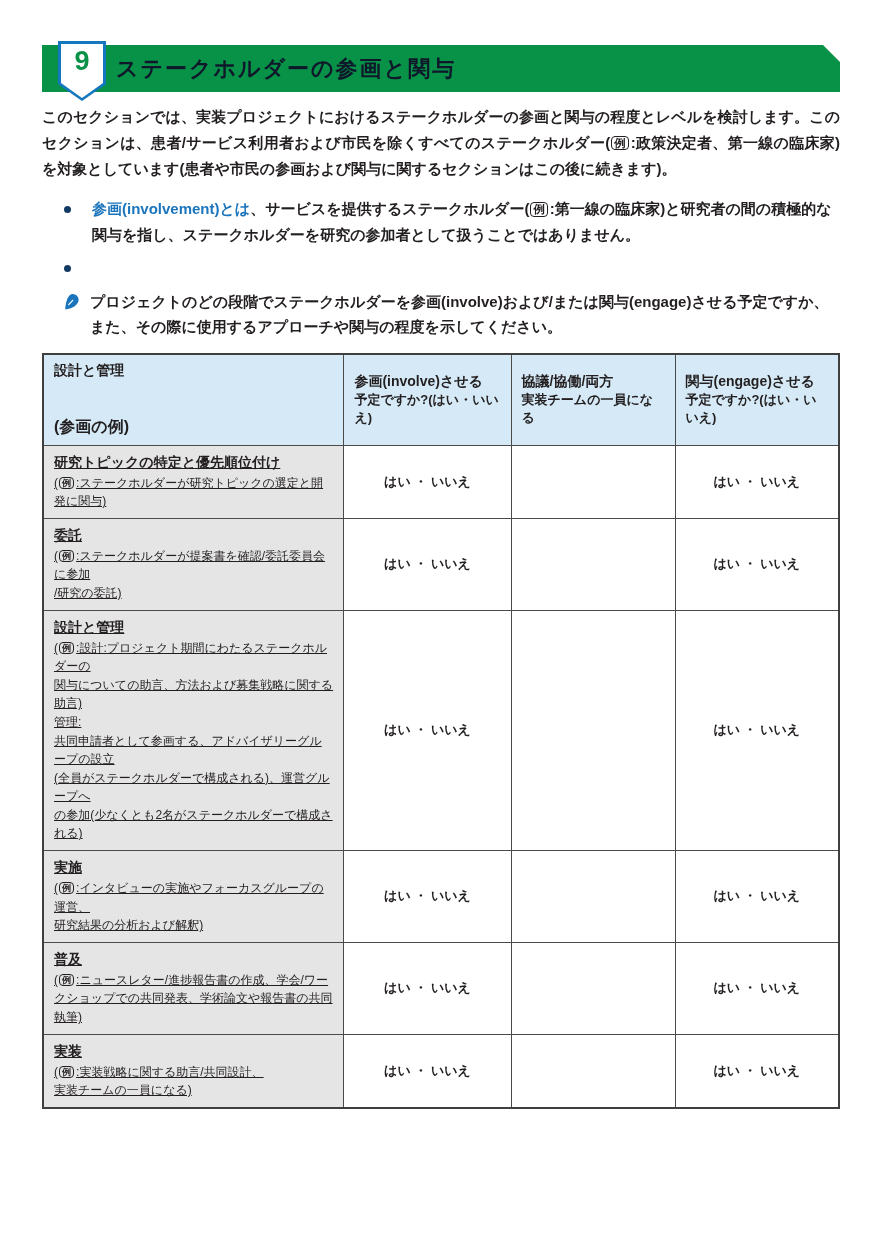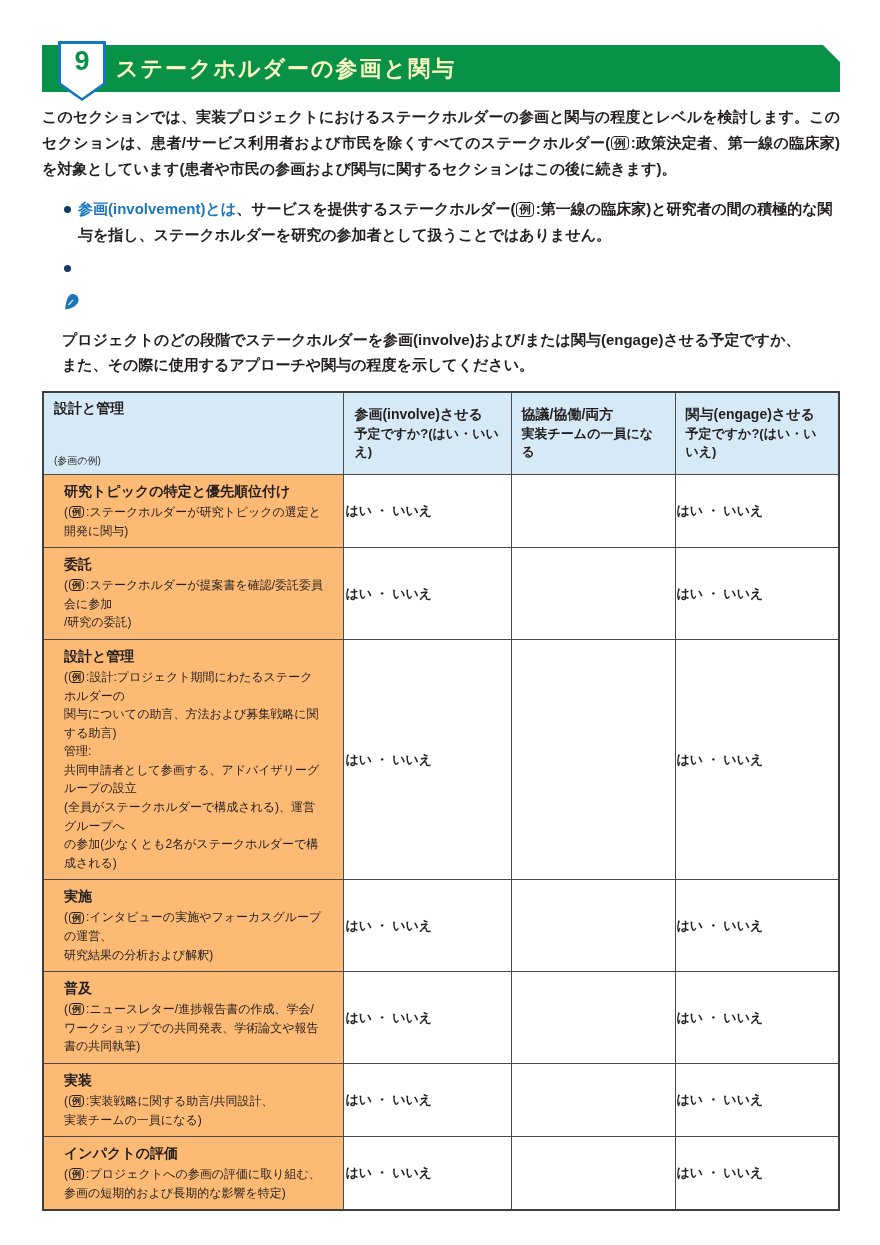--- a/index.html
+++ b/index.html
@@ -9,54 +9,54 @@
     color:#231f20;
   }
   .page{box-sizing:border-box;width:880px;height:1245px;padding:0 40px 0 42px;}
 
   
   .banner-wrap{position:relative;margin-top:45px;height:47px;}
   .banner{
     height:47px;background:#089247;display:flex;align-items:center;
     clip-path:polygon(0 0,calc(100% - 17px) 0,100% 17px,100% 100%,0 100%);
   }
-  .banner-title{color:#fef9c3;font-weight:700;font-size:22px;letter-spacing:2px;margin-left:74px;}
+  .banner-title{color:#0f172a;font-weight:700;font-size:22px;letter-spacing:2px;margin-left:74px;}
   .badge{position:absolute;left:16px;top:-4px;width:48px;height:60px;}
   .badge-outer{position:absolute;inset:0;background:#1577bd;
     clip-path:polygon(0 0,100% 0,100% 72%,50% 100%,0 72%);}
   .badge-inner{position:absolute;inset:3px;background:#ffffff;
     clip-path:polygon(0 0,100% 0,100% 72%,50% 100%,0 72%);}
   .badge-num{position:absolute;top:5px;left:0;right:0;text-align:center;
     color:#089247;font-size:27px;font-weight:700;}
 
   
   .intro{margin-top:12px;font-size:15px;line-height:1.72;font-weight:600;text-align:justify;}
   .rei{display:inline-block;border:1.5px solid #231f20;border-radius:4px;
     font-size:0.76em;line-height:1.1;padding:0 2px;margin:0 2px 0 1px;
     font-weight:700;vertical-align:0.1em;}
 
   .bullets{margin:12px 0 0 22px;}
-  .bullet{display:flex;gap:7px;margin-bottom:8px;font-size:15px;line-height:1.7;font-weight:600;}
+  .bullet{display:flex;gap:21px;margin-bottom:8px;font-size:15px;line-height:1.7;font-weight:600;}
   .bullet .dot{flex:none;width:7px;height:7px;border-radius:50%;background:#123a63;margin-top:10px;}
   .term{color:#1b75bc;font-weight:700;}
 
-  .question{display:flex;gap:9px;margin:18px 0 0 20px;font-size:15px;font-weight:700;line-height:1.65;flex-direction:column;}
+  .question{display:flex;gap:9px;margin:18px 0 0 20px;font-size:15px;font-weight:700;line-height:1.65;}
   .question .pen{flex:none;margin-top:2px;}
 
   
   table.stage{width:100%;border-collapse:collapse;margin-top:13px;border:2px solid #3f3f3f;}
   table.stage th,table.stage td{border:1px solid #4a4a4a;vertical-align:middle;}
   table.stage thead th{background:#d5eaf6;text-align:left;padding:5px 10px 6px;}
   .th-main{display:block;font-size:14px;font-weight:700;line-height:1.45;}
   .th-sub{display:block;font-size:13px;font-weight:700;line-height:1.4;}
-  table.stage th:first-child .th-sub{font-size:10px;font-weight:400;margin-top:36px;}
-  td.stage-cell{background:#fdba74;padding:6px 20px 7px;}
+  table.stage th:first-child .th-sub{font-size:16px;font-weight:700;margin-top:36px;}
+  td.stage-cell{background:#e5e5e5;padding:6px 10px 7px;text-decoration:underline;}
   .stage-title{font-size:14px;font-weight:700;line-height:1.5;}
   .stage-detail{font-size:12px;font-weight:500;line-height:1.55;margin-top:1px;}
-  td.ans{text-align:left;font-size:13px;font-weight:600;white-space:nowrap;background:#fff;}
+  td.ans{text-align:center;font-size:13px;font-weight:600;white-space:nowrap;background:#fff;}
   td.approach{background:#fff;}
 </style>
 </head>
 <body>
 
 <div class="page">
 
   <div class="banner-wrap">
     <div class="banner">
       <span class="banner-title">ステークホルダーの参画と関与</span>
@@ -171,25 +171,16 @@
     <tr>
       <td class="stage-cell">
         <div class="stage-title">実装</div>
         <div class="stage-detail">(<span class="rei">例</span>:実装戦略に関する助言/共同設計、<br>実装チームの一員になる)</div>
       </td>
       <td class="ans">はい ・ いいえ</td>
       <td class="approach"></td>
       <td class="ans">はい ・ いいえ</td>
     </tr>
 
-    <tr>
-      <td class="stage-cell">
-        <div class="stage-title">インパクトの評価</div>
-        <div class="stage-detail">(<span class="rei">例</span>:プロジェクトへの参画の評価に取り組む、<br>参画の短期的および長期的な影響を特定)</div>
-      </td>
-      <td class="ans">はい ・ いいえ</td>
-      <td class="approach"></td>
-      <td class="ans">はい ・ いいえ</td>
-    </tr>
   </tbody>
   </table>
 
 </div>
 
 </body></html>

